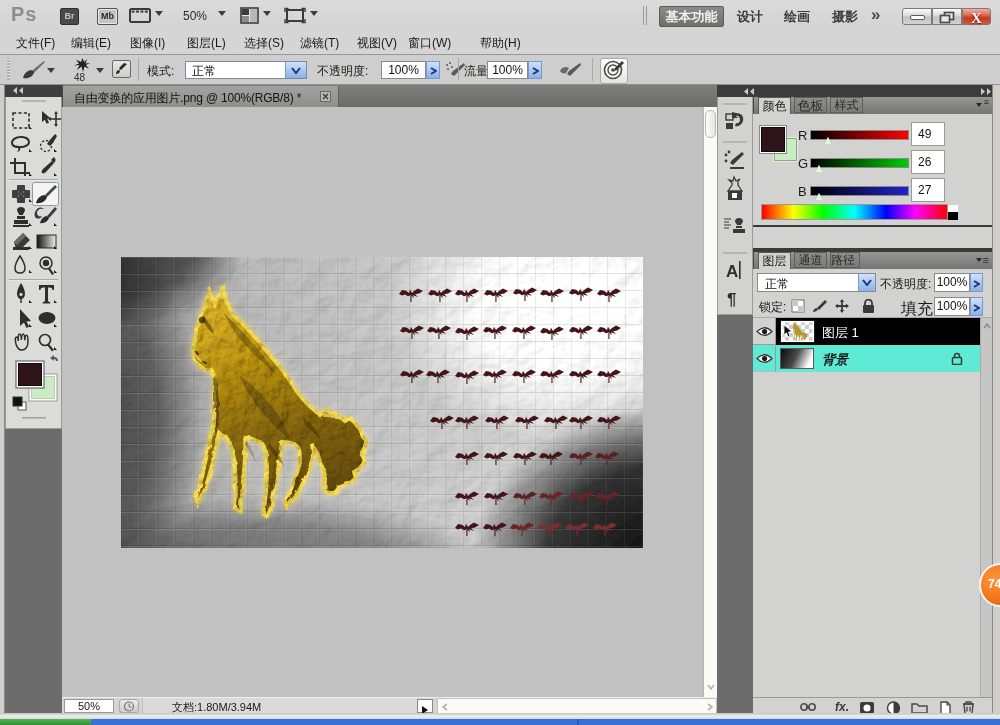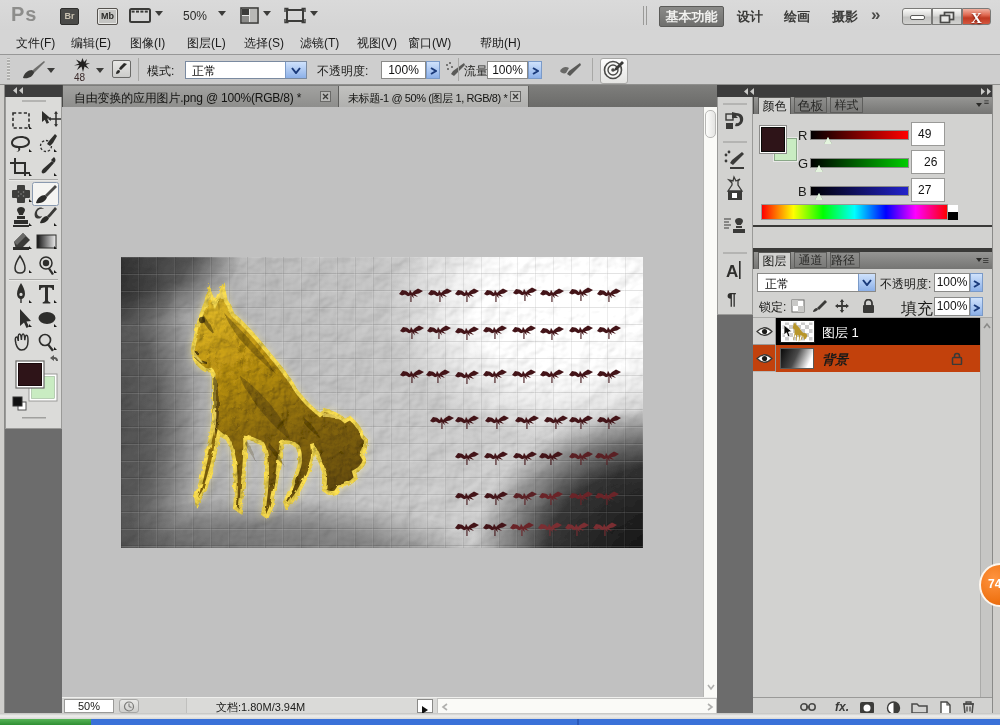--- a/index.html
+++ b/index.html
@@ -291,28 +291,20 @@
 
     <rect x="16" y="320" width="24" height="1.5" fill="#a0a09e"></rect>
   </g>
 </svg>
 </div>
 <div id="tabbar" class="abs">
   <span class="abs" style="left:0;top:0;width:1px;height:22px;background:#4a4a48;"></span>
   <span class="abs" style="left:1px;top:1px;width:276px;height:21px;background:linear-gradient(#a2a2a0,#8e8e8c);border-right:1px solid #5e5e5c;box-sizing:border-box;">
     <span class="abs" style="left:11px;top:4px;font-size:12px;letter-spacing:-0.2px;color:#141412;white-space:nowrap;">自由变换的应用图片.png @ 100%(RGB/8) *</span>
     <span class="abs" style="left:257px;top:5px;width:11px;height:11px;border:1px solid #6a6a68;background:#b8b8b6;box-sizing:border-box;">
-        <svg width="9" height="9" viewBox="0 0 9 9" style="display:block">
-          <path d="M2,2 L7,7 M7,2 L2,7" stroke="#3a3a38" stroke-width="1.3"></path>
-        </svg>
-      </span>
-  </span>
-  <span class="abs" style="left:277px;top:1px;width:190px;height:21px;background:linear-gradient(#c2c2c0,#b0b0ae);border-right:1px solid #5e5e5c;box-sizing:border-box;">
-    <span class="abs" style="left:9px;top:5px;font-size:11px;letter-spacing:-0.4px;color:#141412;white-space:nowrap;">未标题-1 @ 50% (图层 1, RGB/8) *</span>
-    <span class="abs" style="left:171px;top:5px;width:11px;height:11px;border:1px solid #6a6a68;background:#c4c4c2;box-sizing:border-box;">
         <svg width="9" height="9" viewBox="0 0 9 9" style="display:block">
           <path d="M2,2 L7,7 M7,2 L2,7" stroke="#3a3a38" stroke-width="1.3"></path>
         </svg>
       </span>
   </span>
 </div>
 <div id="doccanvas" class="abs">
 <svg class="abs" style="left:59px;top:150px" width="522" height="291" viewBox="0 0 522 291">
 <defs>
   <linearGradient id="base" x1="0" y1="0" x2="1" y2="0">
@@ -600,21 +592,21 @@
     </svg>
 </div>
 <div id="statusbar" class="abs">
   <span class="abs" style="left:2px;top:1px;width:50px;height:14px;background:#fff;border:1px solid #9a9a98;box-sizing:border-box;font-size:11px;color:#1a1a18;text-align:center;line-height:13px;">50%</span>
   <span class="abs" style="left:57px;top:1px;width:20px;height:14px;background:linear-gradient(#e8e8e6,#cfcfcd);border:1px solid #a8a8a6;border-radius:3px;box-sizing:border-box;">
     <svg class="abs" style="left:3px;top:1px" width="12" height="11" viewBox="0 0 12 11">
         <circle cx="6" cy="5.5" r="4.5" fill="none" stroke="#7a7a78" stroke-width="1.2"></circle>
         <path d="M6,5.5 L6,2.5 M6,5.5 L8.5,6.5" stroke="#7a7a78" stroke-width="1.1" fill="none"></path>
       </svg>
   </span>
-  <span class="abs" style="left:80px;top:0px;width:275px;height:15px;background:#dadad8;border-left:1px solid #c0c0be;margin-left:44px;">
+  <span class="abs" style="left:80px;top:0px;width:275px;height:15px;background:#dadad8;border-left:1px solid #c0c0be;">
     <span class="abs" style="left:29px;top:2px;font-size:11px;color:#1a1a18;">文档:1.80M/3.94M</span>
   </span>
   <span class="abs" style="left:355px;top:1px;width:16px;height:14px;background:#fff;border:1px solid #8a8a88;box-sizing:border-box;text-align:center;">
     <span style="display:inline-block;margin-top:3px;width:0;height:0;border-top:4px solid transparent;border-bottom:4px solid transparent;border-left:6px solid #111;"></span>
   </span>
 
   <span class="abs" style="left:375px;top:0px;width:280px;height:16px;background:#fafaf7;border:1px solid #c2c2c0;box-sizing:border-box;">
     <svg class="abs" style="left:3px;top:4px" width="8" height="8" viewBox="0 0 8 8">
         <path d="M6,1 L2,4 L6,7" fill="none" stroke="#b0b0ae" stroke-width="1.6"></path>
       </svg>
@@ -680,21 +672,21 @@
     <span class="abs" style="left:8px;top:13px;width:22px;height:23px;background:#2e1418;border:1px solid #0a0a08;box-shadow:0 0 0 1px #fdfdfb, 0 0 0 2px #8a8a88;"></span>
 
     <span class="abs" style="left:45px;top:14px;font-size:13px;color:#1a1a18;">R</span>
     <span class="abs" style="left:57px;top:16px;width:97px;height:8px;background:linear-gradient(90deg,#000,#f00);border:1px solid #8a8a88;"></span>
     <span class="abs" style="left:71px;top:23px;width:0;height:0;border-left:4px solid transparent;border-right:4px solid transparent;border-bottom:7px solid #e4f4de;filter:drop-shadow(0 0 0.5px #5a7a58);"></span>
     <span class="abs" style="left:158px;top:8px;width:34px;height:24px;background:#fff;border:1px solid #9a9a98;box-sizing:border-box;font-size:12px;color:#111;line-height:22px;padding-left:6px;">49</span>
 
     <span class="abs" style="left:45px;top:42px;font-size:13px;color:#1a1a18;">G</span>
     <span class="abs" style="left:57px;top:44px;width:97px;height:8px;background:linear-gradient(90deg,#000,#0c0);border:1px solid #8a8a88;"></span>
     <span class="abs" style="left:62px;top:51px;width:0;height:0;border-left:4px solid transparent;border-right:4px solid transparent;border-bottom:7px solid #e4f4de;filter:drop-shadow(0 0 0.5px #5a7a58);"></span>
-    <span class="abs" style="left:158px;top:36px;width:34px;height:24px;background:#fff;border:1px solid #9a9a98;box-sizing:border-box;font-size:12px;color:#111;line-height:22px;padding-left:12px;">26</span>
+    <span class="abs" style="left:158px;top:36px;width:34px;height:24px;background:#fff;border:1px solid #9a9a98;box-sizing:border-box;font-size:12px;color:#111;line-height:22px;padding-left:6px;">26</span>
 
     <span class="abs" style="left:45px;top:70px;font-size:13px;color:#1a1a18;">B</span>
     <span class="abs" style="left:57px;top:72px;width:97px;height:8px;background:linear-gradient(90deg,#000,#22c);border:1px solid #8a8a88;"></span>
     <span class="abs" style="left:62px;top:79px;width:0;height:0;border-left:4px solid transparent;border-right:4px solid transparent;border-bottom:7px solid #e4f4de;filter:drop-shadow(0 0 0.5px #5a7a58);"></span>
     <span class="abs" style="left:158px;top:64px;width:34px;height:24px;background:#fff;border:1px solid #9a9a98;box-sizing:border-box;font-size:12px;color:#111;line-height:22px;padding-left:6px;">27</span>
   </div>
 
   <div class="abs" style="left:8px;top:107px;width:187px;height:16px;border:1px solid #9a9a98;box-sizing:border-box;background:linear-gradient(90deg,#f00,#ff0 17%,#0f0 33%,#0ff 50%,#00f 67%,#f0f 83%,#f00);"></div>
   <div class="abs" style="left:195px;top:108px;width:10px;height:7px;background:#fff;"></div>
   <div class="abs" style="left:195px;top:115px;width:10px;height:8px;background:#000;"></div>
@@ -771,21 +763,21 @@
       <svg class="abs" style="left:6px;top:1px" width="26" height="20" viewBox="0 0 185 240">
           <use href="#hb" transform="translate(-68,-26)" fill="#b8962a"></use>
         </svg>
       <svg class="abs" style="left:2px;top:4px" width="11" height="13" viewBox="0 0 11 13">
           <path d="M1,0 L1,10 L3.5,7.8 L5,12 L7,11 L5.5,7 L9,6.6 Z" fill="#0a0a08" stroke="#fff" stroke-width="0.8"></path>
         </svg>
     </span>
     <span class="abs" style="left:69px;top:6px;font-size:13px;color:#fff;">图层 1</span>
   </div>
 
-  <div class="abs" style="left:0;top:248px;width:227px;height:27px;background:#c2410c;">
+  <div class="abs" style="left:0;top:248px;width:227px;height:27px;background:#5eead4;">
     <span class="abs" style="left:0;top:0;width:23px;height:27px;border-right:1px solid #9a9a98;border-bottom:1px solid #b8b8b6;box-sizing:border-box;">
       <svg class="abs" style="left:3px;top:8px" width="17" height="11" viewBox="0 0 17 11">
           <path d="M1,5.5 Q8.5,-2 16,5.5 Q8.5,13 1,5.5 Z" fill="#fdfdfb" stroke="#3a3a38" stroke-width="1.2"></path>
           <circle cx="8.5" cy="5.5" r="2.6" fill="#1a1a18"></circle>
         </svg>
     </span>
     <span class="abs" style="left:27px;top:3px;width:34px;height:21px;background:linear-gradient(115deg,#0a0a0a,#4a4a4a 45%,#fff 85%);border:1px solid #5a5a58;box-sizing:border-box;"></span>
     <span class="abs" style="left:69px;top:6px;font-size:13px;color:#1a1a18;font-style:italic;font-weight:bold;">背景</span>
     <svg class="abs" style="left:198px;top:7px" width="12" height="13" viewBox="0 0 12 13">
         <rect x="1.5" y="5.5" width="9" height="7" rx="1" fill="none" stroke="#3a3a38" stroke-width="1.5"></rect>

